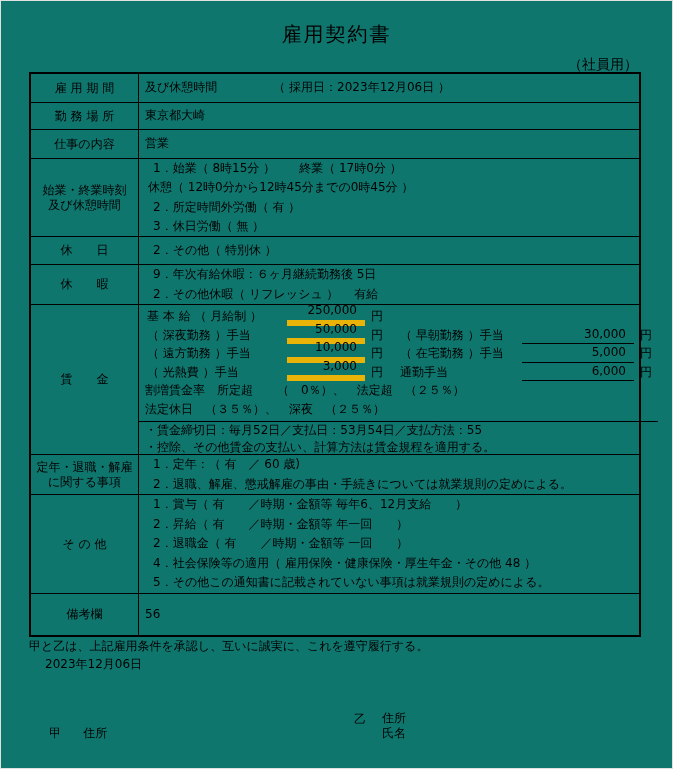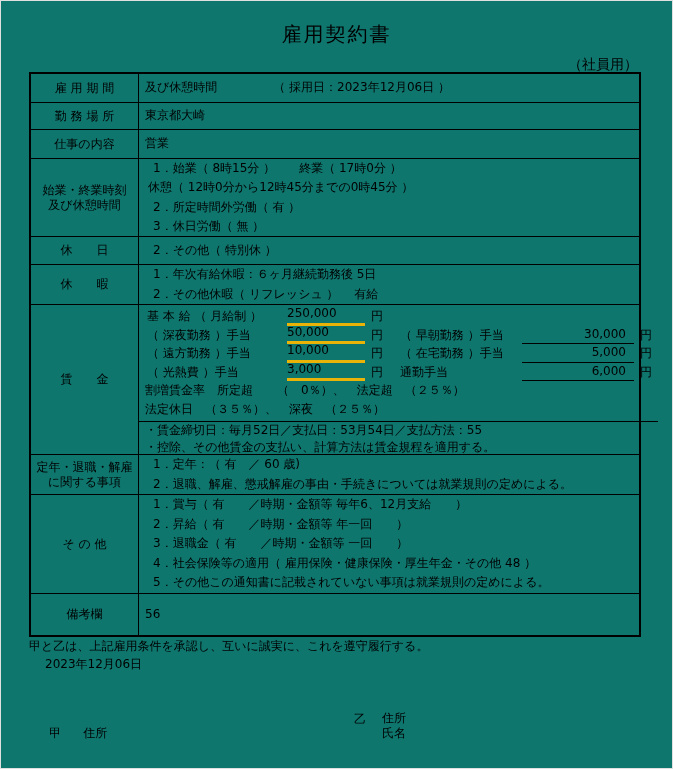--- a/index.html
+++ b/index.html
@@ -39,21 +39,21 @@
   .r7 { height:150px; } .r8 { height:40px; } .r9 { height:99px; }
   .r10 { height:41px; }
 
   .wage-content { padding:0; justify-content:flex-start; }
   .wage-upper {
     flex:1; display:flex; flex-direction:column; justify-content:center;
     padding:2px 6px 2px 6px;
   }
   .wage-line { display:flex; align-items:flex-end; white-space:pre; line-height:18.6px; height:18.6px; }
   .w-label { width:140px; padding-left:2px; }
-  .w-value { width:78px; border-bottom:3px solid #eab308; padding-right:8px; box-sizing:border-box; }
+  .w-value { width:78px; border-bottom:6px solid #eab308; text-align:right; padding-right:8px; box-sizing:border-box; }
   .w-unit { margin-left:6px; }
   .w-label-r { width:122px; margin-left:17px; }
   .w-value-r { width:112px; border-bottom:1px solid #000; text-align:right; padding-right:8px; box-sizing:border-box; }
   .wage-notes {
     border-top:1px solid #000; padding:1px 6px;
     display:flex; flex-direction:column; justify-content:center; height:35px; box-sizing:border-box;
   }
   .wage-notes .line { line-height:17px; }
 
   .footer-agreement { position:absolute; left:28px; top:637px; white-space:pre; }
@@ -110,21 +110,21 @@
     <div class="row r5">
       <div class="label-cell">休　　日</div>
       <div class="content-cell">
         <div class="line num-line">2．その他（ 特別休 ）</div>
       </div>
     </div>
 
     <div class="row r6">
       <div class="label-cell">休　　暇</div>
       <div class="content-cell">
-        <div class="line num-line">1．年次有給休暇：６ヶ月継続勤務後 5日</div>
+        <div class="line num-line">9．年次有給休暇：６ヶ月継続勤務後 5日</div>
         <div class="line num-line">2．その他休暇（ リフレッシュ ）　 有給</div>
       </div>
     </div>
 
     <div class="row r7">
       <div class="label-cell">賃　　金</div>
       <div class="content-cell wage-content">
         <div class="wage-upper">
           <div class="wage-line">
             <span class="w-label">基 本 給 （ 月給制 ）</span>
@@ -174,21 +174,21 @@
         <div class="line num-line">1．定年：（ 有　／ 60 歳)</div>
         <div class="line num-line">2．退職、解雇、懲戒解雇の事由・手続きについては就業規則の定めによる。</div>
       </div>
     </div>
 
     <div class="row r9">
       <div class="label-cell">そ の 他</div>
       <div class="content-cell">
         <div class="line num-line">1．賞与（ 有　　／時期・金額等 毎年6、12月支給　　）</div>
         <div class="line num-line">2．昇給（ 有　　／時期・金額等 年一回　　）</div>
-        <div class="line num-line">3．退職金（ 有　　／時期・金額等 一回　　）</div>
+        <div class="line num-line">2．退職金（ 有　　／時期・金額等 一回　　）</div>
         <div class="line num-line">4．社会保険等の適用（ 雇用保険・健康保険・厚生年金・その他 48 ）</div>
         <div class="line num-line">5．その他この通知書に記載されていない事項は就業規則の定めによる。</div>
       </div>
     </div>
 
     <div class="row r10">
       <div class="label-cell">備考欄</div>
       <div class="content-cell">
         <div class="line">56</div>
       </div>

